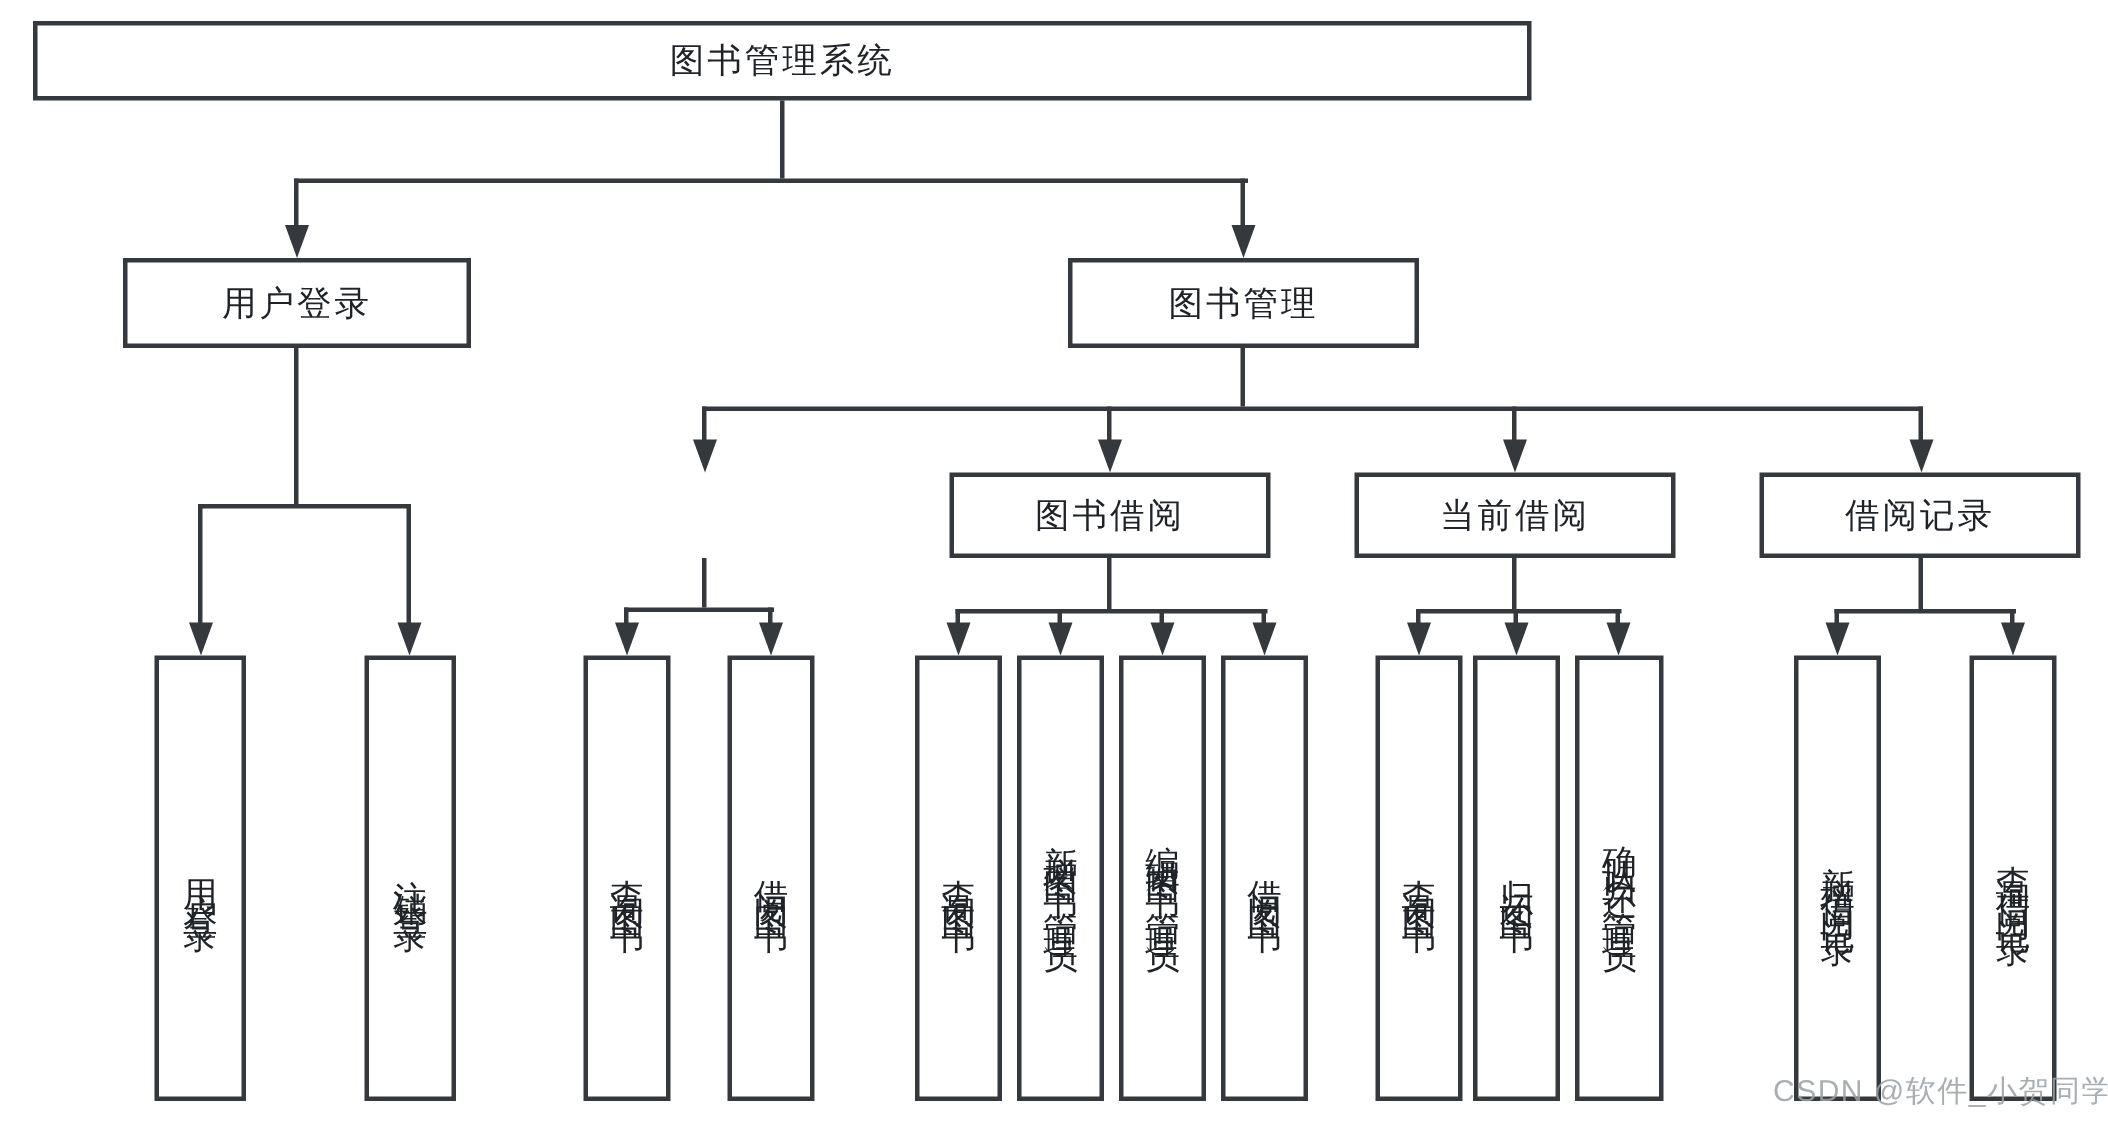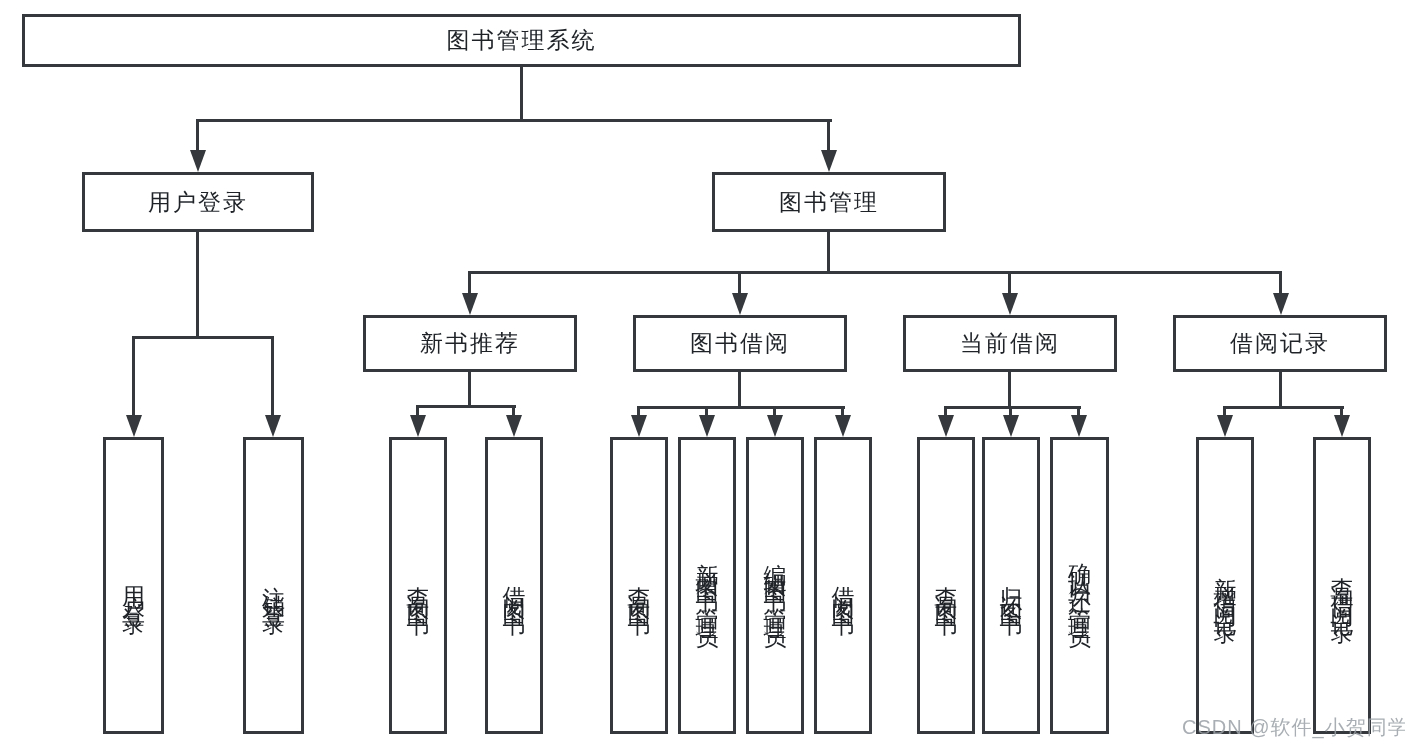--- a/index.html
+++ b/index.html
@@ -63,23 +63,20 @@
   <div class="hline" style="left:468px;top:271px;width:814px"></div>
   <div class="vline" style="left:468px;top:271px;height:24px"></div>
   <div class="arrow" style="left:462px;top:293px"></div>
   <div class="vline" style="left:738px;top:271px;height:24px"></div>
   <div class="arrow" style="left:732px;top:293px"></div>
   <div class="vline" style="left:1008px;top:271px;height:24px"></div>
   <div class="arrow" style="left:1002px;top:293px"></div>
   <div class="vline" style="left:1279px;top:271px;height:24px"></div>
   <div class="arrow" style="left:1273px;top:293px"></div>
 
-  <div class="box" style="left:363px;top:315px;width:214px;height:57px">
-    <span class="lbl">新书推荐</span>
-  </div>
   <div class="box" style="left:903px;top:315px;width:214px;height:57px">
     <span class="lbl">当前借阅</span>
   </div>
   <div class="box" style="left:633px;top:315px;width:214px;height:57px">
     <span class="lbl">图书借阅</span>
   </div>
   <div class="box" style="left:1173px;top:315px;width:214px;height:57px">
     <span class="lbl">借阅记录</span>
   </div>
 

